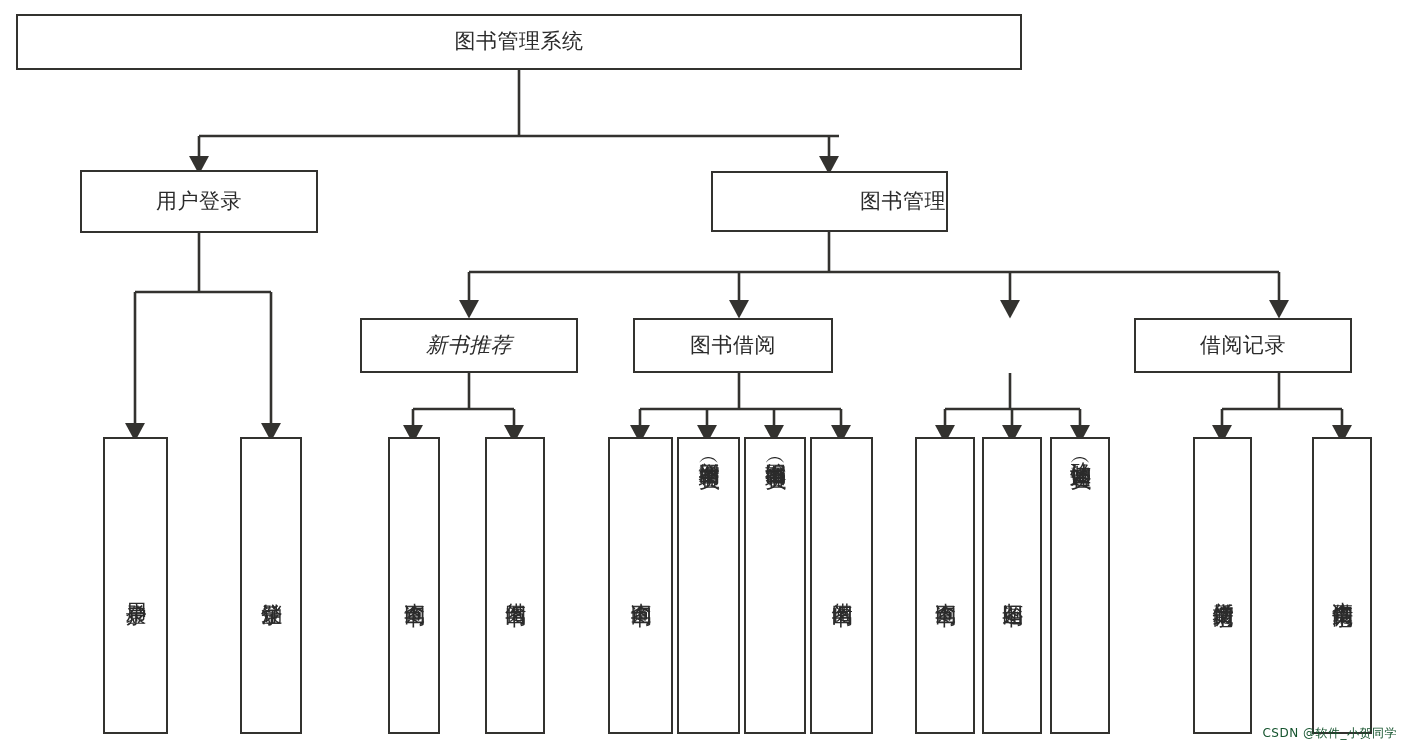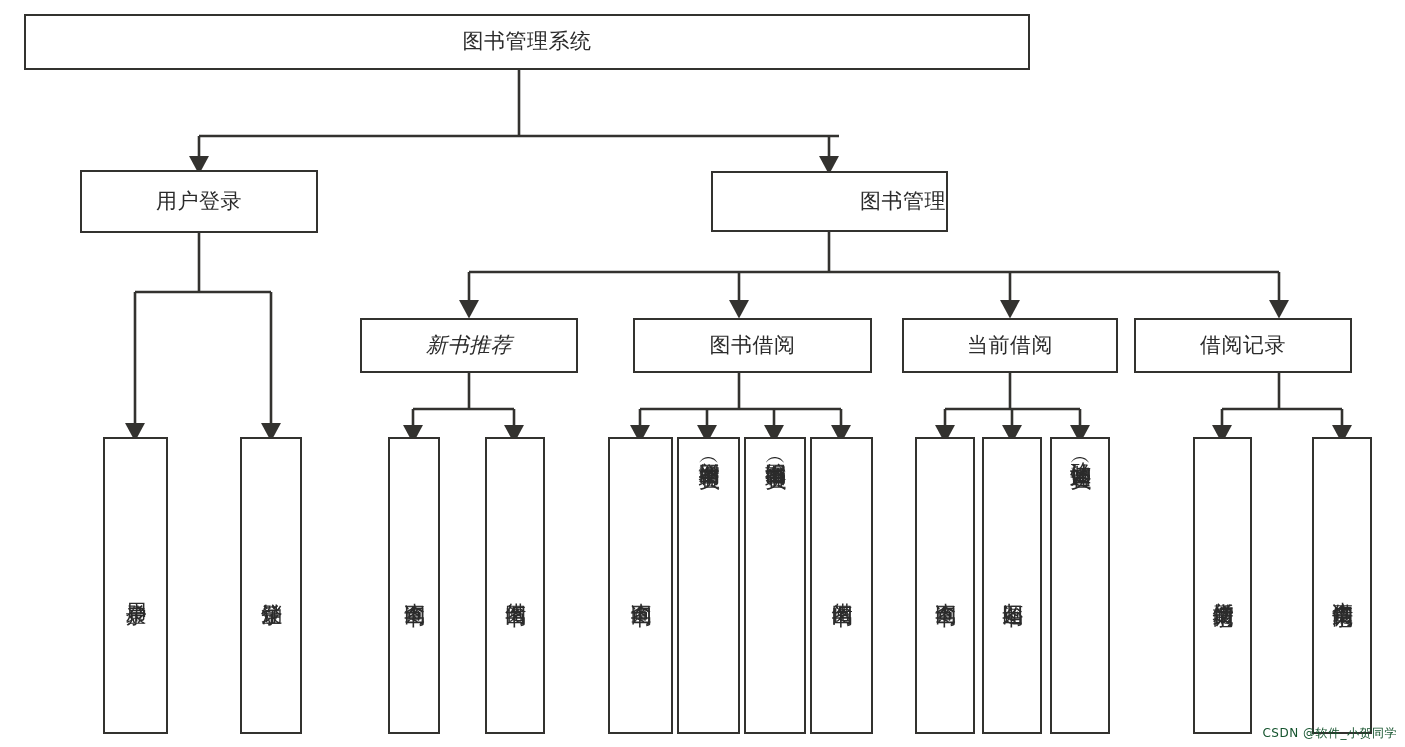--- a/index.html
+++ b/index.html
@@ -118,39 +118,36 @@
       <path d="M1012,409 L1012,433" marker-end="url(#arrowhead)"></path>
       <path d="M1080,409 L1080,433" marker-end="url(#arrowhead)"></path>
 
       <path d="M1279,373 L1279,409"></path>
       <path d="M1222,409 L1342,409"></path>
       <path d="M1222,409 L1222,433" marker-end="url(#arrowhead)"></path>
       <path d="M1342,409 L1342,433" marker-end="url(#arrowhead)"></path>
     </g>
   </svg>
 
-  <div class="node-box horiz" style="left:24px; top:14px; width:1006px; height:56px;">
+  <div class="node-box horiz" style="left:16px; top:14px; width:1006px; height:56px;">
     <span class="node-label">图书管理系统</span>
   </div>
 
   <div class="node-box horiz" style="left:80px; top:170px; width:238px; height:63px;">
     <span class="node-label">用户登录</span>
   </div>
   <div class="node-box horiz" style="left:711px; top:171px; width:237px; height:61px;justify-content:flex-end;">
     <span class="node-label">图书管理</span>
   </div>
 
   <div class="node-box horiz" style="left:360px; top:318px; width:218px; height:55px;font-style:italic;">
     <span class="node-label">新书推荐</span>
   </div>
-  <div class="node-box horiz" style="left:633px; top:318px; width:239px; height:55px;">
+  <div class="node-box horiz" style="left:633px; top:318px; width:200px; height:55px;">
     <span class="node-label">图书借阅</span>
-  </div>
-  <div class="node-box horiz" style="left:902px; top:318px; width:216px; height:55px;">
-    <span class="node-label">当前借阅</span>
   </div>
   <div class="node-box horiz" style="left:1134px; top:318px; width:218px; height:55px;">
     <span class="node-label">借阅记录</span>
   </div>
 
   <div class="node-box vert center-v" style="left:103px; top:437px; width:65px; height:297px;">
     <span class="node-label">用户登录</span>
   </div>
   <div class="node-box vert center-v" style="left:240px; top:437px; width:62px; height:297px;">
     <span class="node-label">注销登录</span>

